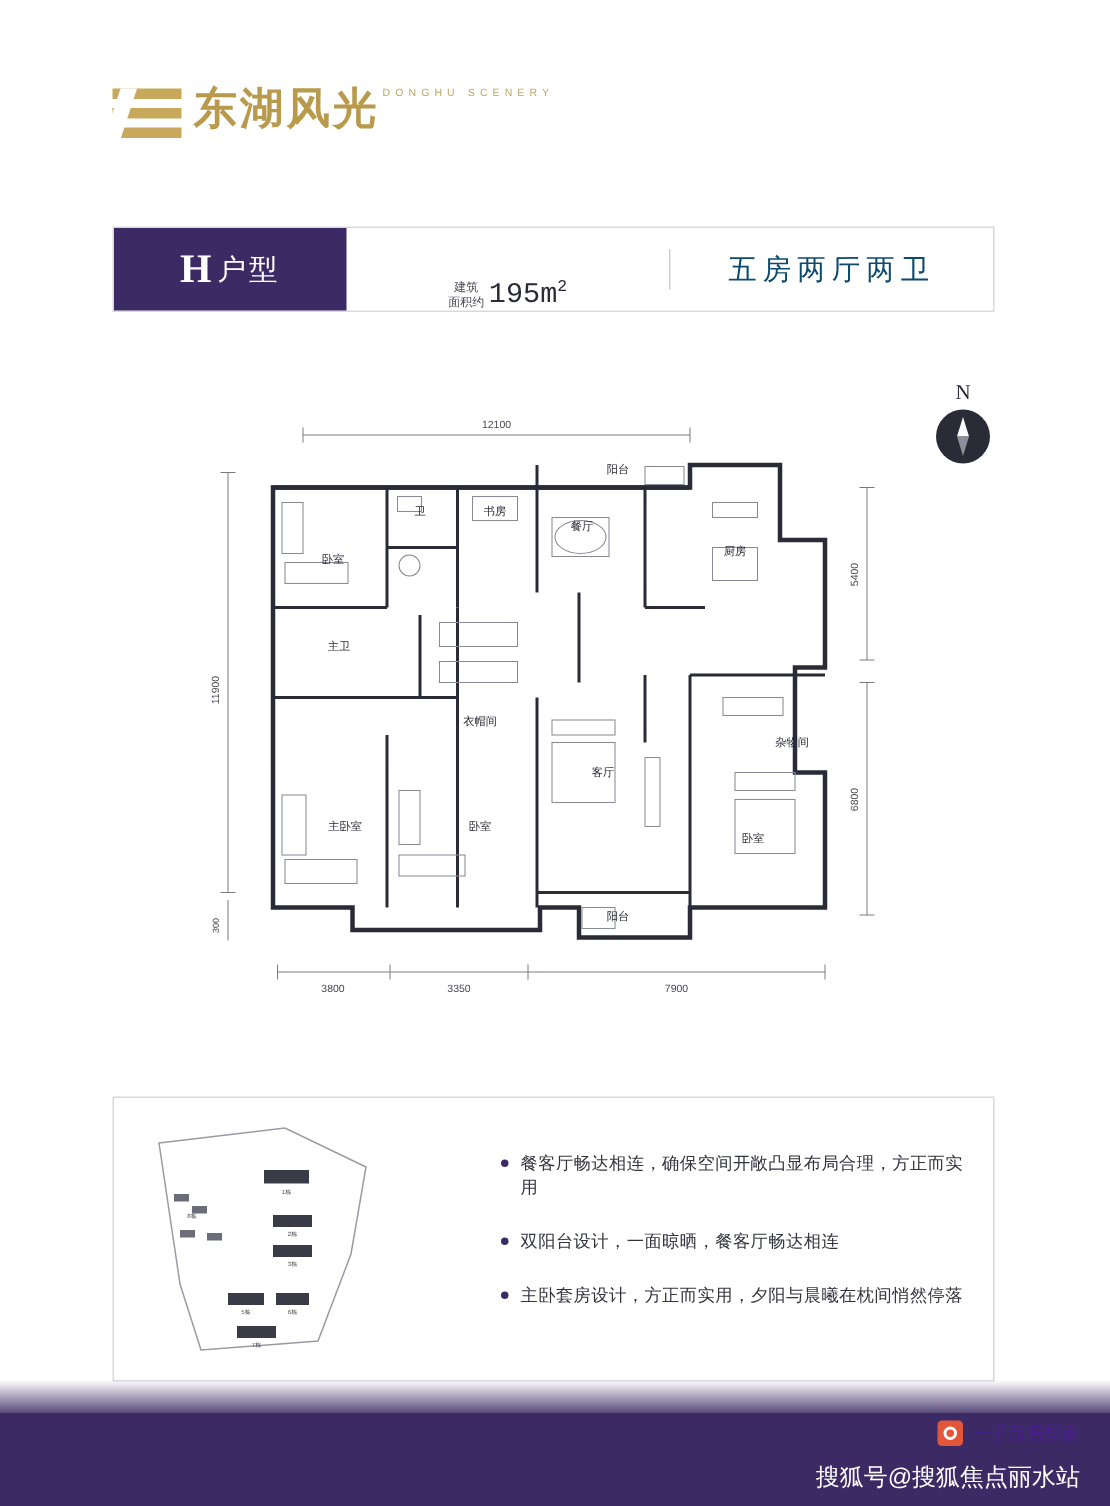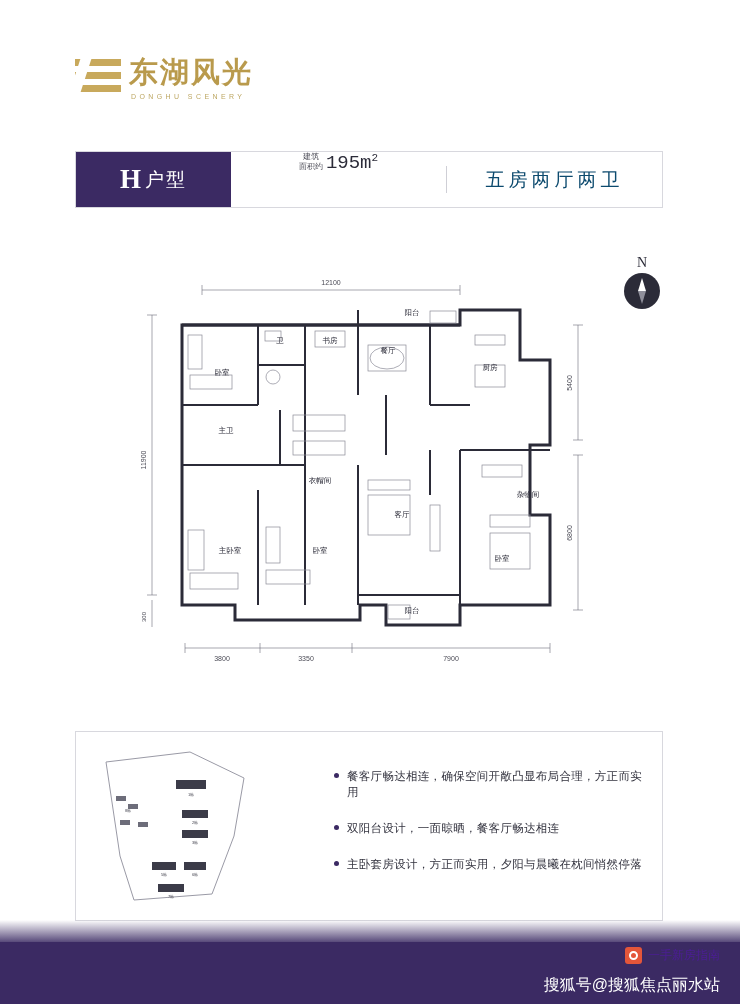--- a/index.html
+++ b/index.html
@@ -44,21 +44,21 @@
     position: absolute;
     left: 0;
     top: 4px;
     width: 11px;
     height: 33px;
     background: #ffffff;
     transform: skewX(-18deg);
   }
   .logo-text-wrap {
     display: flex;
-    flex-direction: column;
+    flex-direction: row;
   }
   .logo-cn {
     font-family: "DejaVu Serif", serif;
     font-size: 29px;
     letter-spacing: 2px;
     color: #b99a4c;
     font-weight: bold;
     line-height: 34px;
   }
   .logo-en {
@@ -96,21 +96,21 @@
     font-family: "Liberation Serif", serif;
   }
   .title-left .ht-cn {
     font-size: 19px;
     margin-left: 3px;
     letter-spacing: 2px;
   }
   .title-mid {
     flex: 0 0 215px;
     display: flex;
-    align-items: flex-start;
+    align-items: flex-end;
     justify-content: center;
   }
   .area-label {
     font-size: 8px;
     line-height: 10px;
     color: #4a4a55;
     text-align: center;
     margin-right: 3px;
   }
   .area-value {

